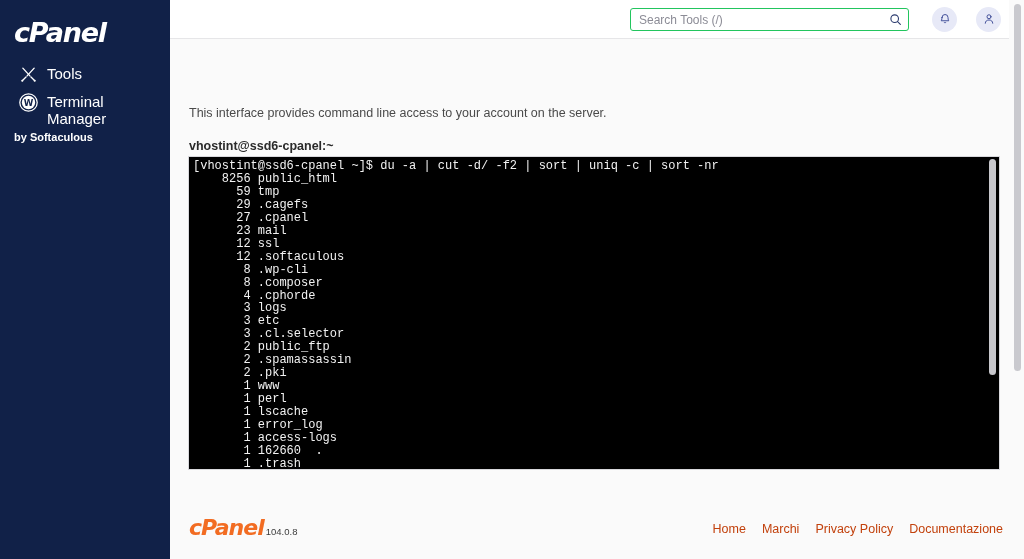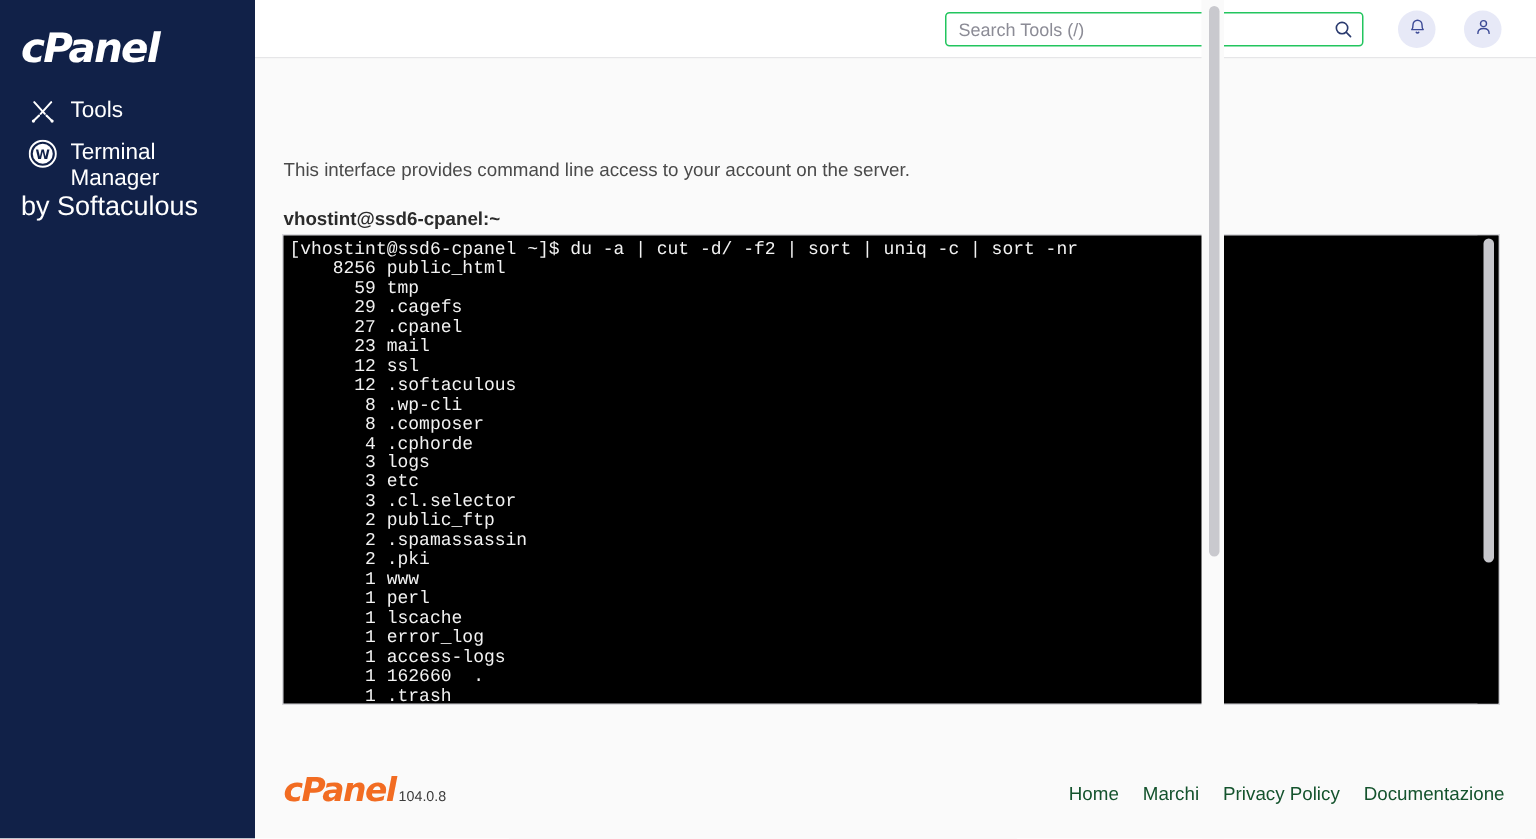--- a/index.html
+++ b/index.html
@@ -2,21 +2,21 @@
 <html><head>
 <meta charset="utf-8">
 <style>
   * { box-sizing: border-box; margin: 0; padding: 0; }
   html, body {
     width: 1024px; height: 559px;
     overflow: hidden;
     font-family: "Liberation Sans", sans-serif;
     background: #ffffff;
   }
-  #app { position: relative; width: 816px; height: 559px; }
+  #app { position: relative; width: 1024px; height: 559px; }
 
   
   .sidebar {
     position: absolute; left: 0; top: 0;
     width: 170px; height: 559px;
     background: #112148;
     color: #ffffff;
   }
   .brand {
     position: absolute; left: 14px; top: 17px;
@@ -37,24 +37,25 @@
     flex: 0 0 20px;
     margin-right: 9px;
     display: flex; align-items: center; justify-content: center;
   }
   .nav-label {
     font-size: 15px; line-height: 17px;
     color: #ffffff;
     padding-top: 1px;
   }
   .nav-sub {
-    font-size: 18px; line-height: 17px;
+    font-size: 11px; line-height: 17px;
     color: #ffffff;
     padding: 0 14px 0 14px;
     margin-top: -2px;
+    font-weight: bold;
   }
 
   
   .header {
     position: absolute; left: 170px; top: 0;
     width: 854px; height: 39px;
     background: #ffffff;
     border-bottom: 1px solid #e6e6e8;
   }
   .search-wrap {
@@ -157,21 +158,21 @@
   }
   .footer-logo .ver {
     font-size: 9.5px; color: #3b3b3b;
     margin-left: 2px;
   }
   .footer-links {
     position: absolute; right: 21px; bottom: 23px;
     display: flex; gap: 16px;
   }
   .footer-links a {
-    font-size: 12.5px; color: #14532d;
+    font-size: 12.5px; color: #c2410c;
     text-decoration: none; cursor: pointer;
   }
 
   
   .page-scroll-track {
     position: absolute; right: 0; top: 0;
     width: 15px; height: 559px;
     background: #fafafa;
   }
   .page-scroll-thumb {

